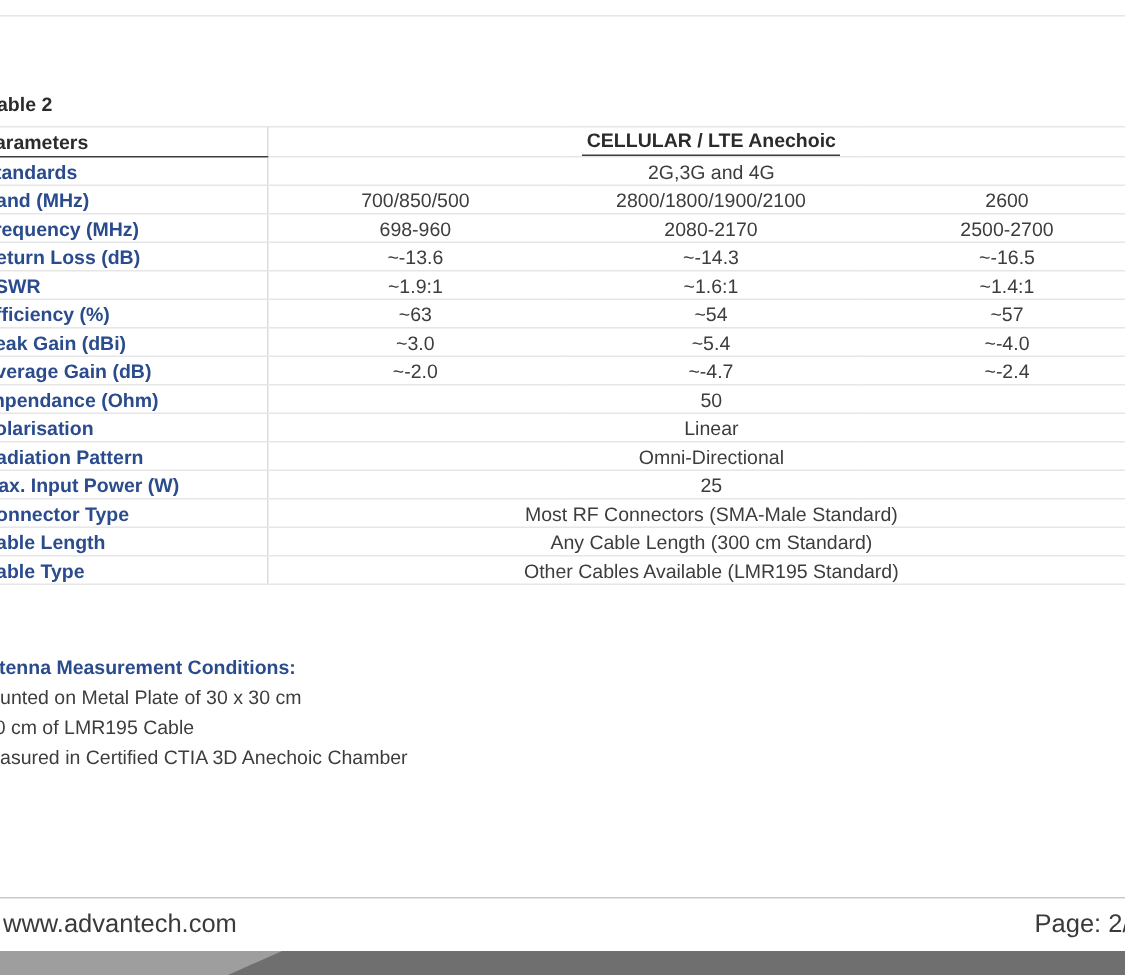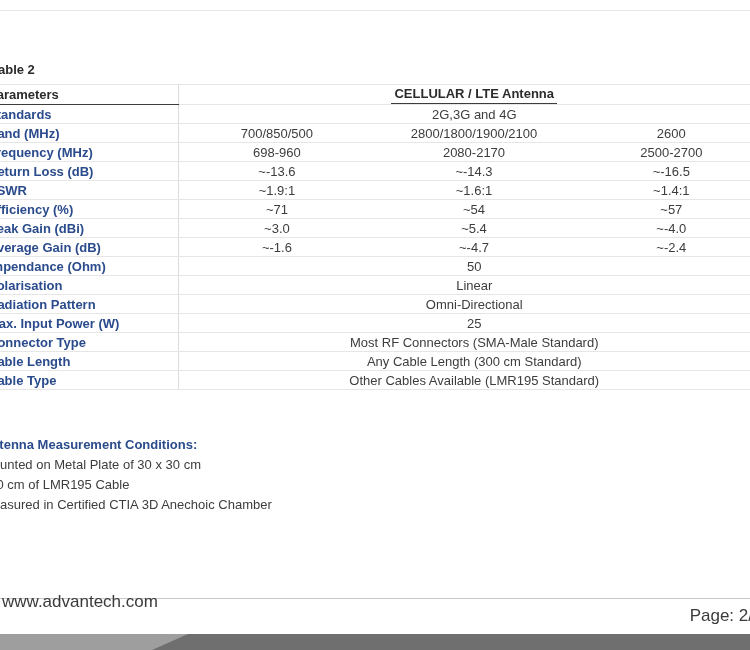--- a/index.html
+++ b/index.html
@@ -46,21 +46,21 @@
   .notes {
     position: absolute; left: -18px; top: 435px;
     font-size: 13px; line-height: 20px; color: #3d3d3d; white-space: nowrap;
   }
   .notes .heading { font-weight: bold; color: #2a4b8c; }
   .footer-rule {
     position: absolute; left: 0; top: 598px;
     width: 750px; height: 1px; background: #c9c9c9;
   }
   .website {
-    position: absolute; left: 2px; top: 592px;
+    position: absolute; left: 2px; top: 606px;
     font-size: 17px; color: #3a3a3a; white-space: nowrap;
   }
   .page-number {
     position: absolute; right: -3px; top: 606px;
     font-size: 17px; color: #3a3a3a; white-space: nowrap;
   }
   .footer-bar {
     position: absolute; left: 0; top: 634px;
     width: 750px; height: 16px; background: #9e9e9e;
   }
@@ -74,21 +74,21 @@
 <body>
 
 <div class="top-rule"></div>
 
 <div class="doc-title">Table 2</div>
 
 <table class="spec-table">
   <tbody>
     <tr>
       <td class="c1 hdr-lbl">Parameters</td>
-      <td class="hdr-center" colspan="3"><span>CELLULAR / LTE Antenna</span></td>
+      <td class="hdr-center" colspan="3"><span>CELLULAR / LTE Anechoic</span></td>
     </tr>
     <tr>
       <td class="c1 lbl">Standards</td>
       <td class="val" colspan="3">2G,3G and 4G</td>
     </tr>
     <tr>
       <td class="c1 lbl">Band (MHz)</td>
       <td class="c2 val">700/850/500</td>
       <td class="c3 val">2800/1800/1900/2100</td>
       <td class="c4 val">2600</td>
@@ -106,33 +106,33 @@
       <td class="c4 val">~-16.5</td>
     </tr>
     <tr>
       <td class="c1 lbl">VSWR</td>
       <td class="c2 val">~1.9:1</td>
       <td class="c3 val">~1.6:1</td>
       <td class="c4 val">~1.4:1</td>
     </tr>
     <tr>
       <td class="c1 lbl">Efficiency (%)</td>
-      <td class="c2 val">~71</td>
+      <td class="c2 val">~63</td>
       <td class="c3 val">~54</td>
       <td class="c4 val">~57</td>
     </tr>
     <tr>
       <td class="c1 lbl">Peak Gain (dBi)</td>
       <td class="c2 val">~3.0</td>
       <td class="c3 val">~5.4</td>
       <td class="c4 val">~-4.0</td>
     </tr>
     <tr>
       <td class="c1 lbl">Average Gain (dB)</td>
-      <td class="c2 val">~-1.6</td>
+      <td class="c2 val">~-2.0</td>
       <td class="c3 val">~-4.7</td>
       <td class="c4 val">~-2.4</td>
     </tr>
     <tr>
       <td class="c1 lbl">Impendance (Ohm)</td>
       <td class="val" colspan="3">50</td>
     </tr>
     <tr>
       <td class="c1 lbl">Polarisation</td>
       <td class="val" colspan="3">Linear</td>

